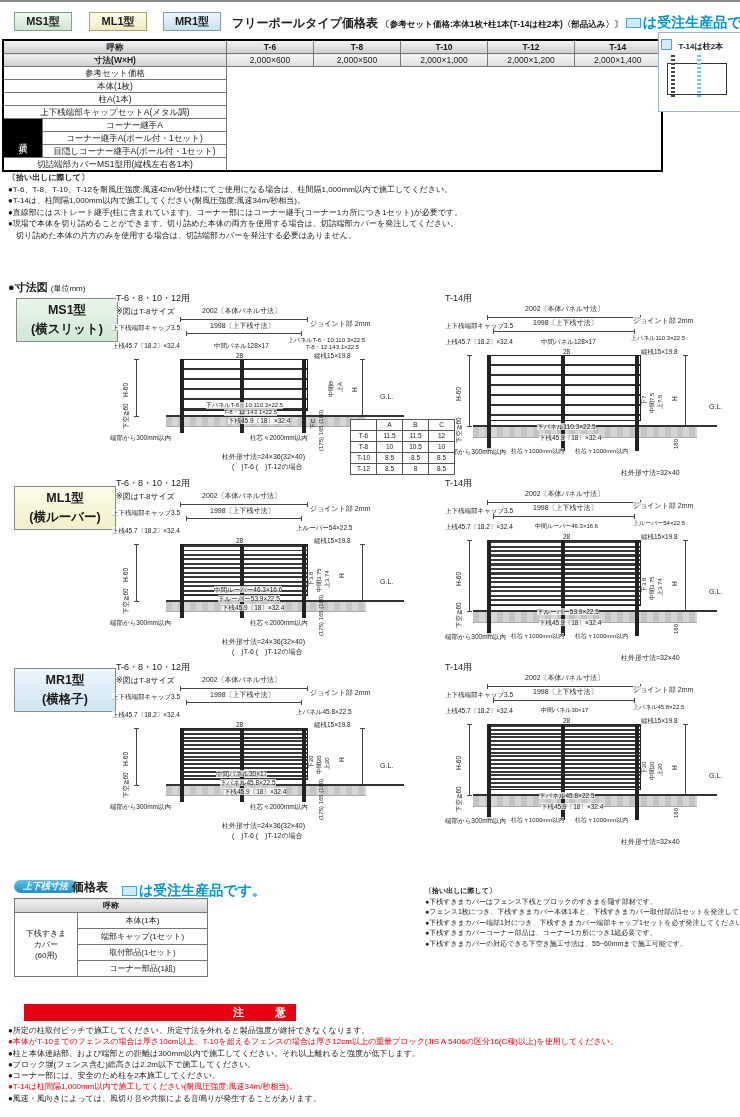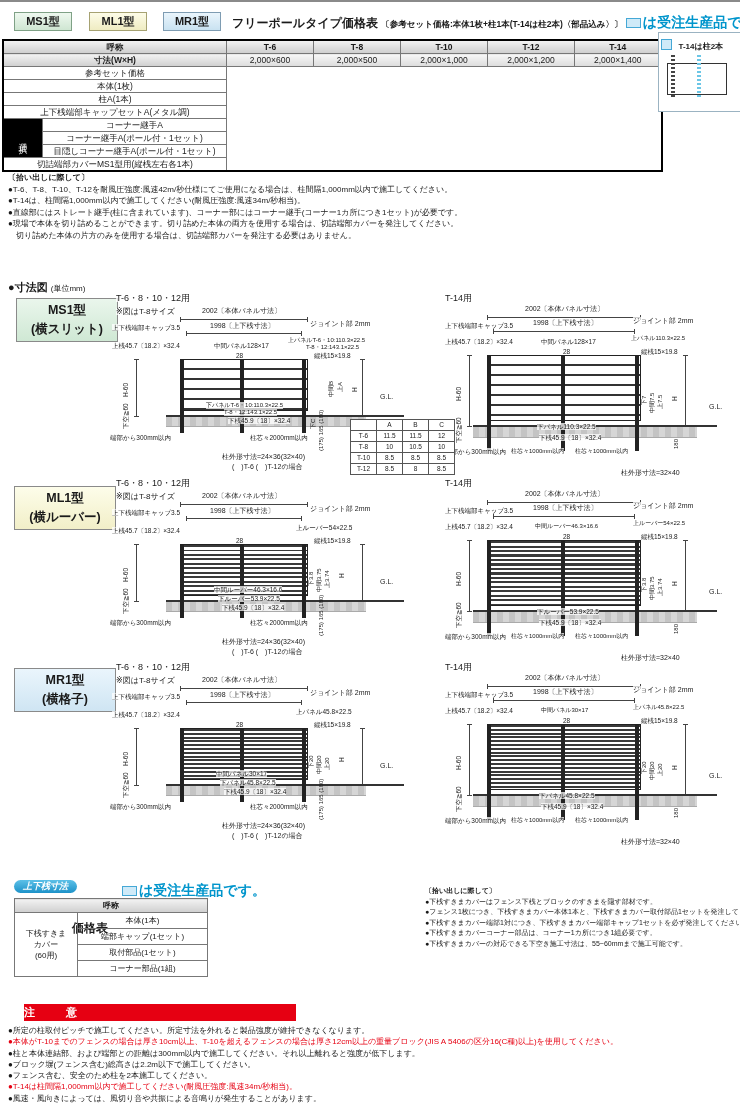--- a/index.html
+++ b/index.html
@@ -64,21 +64,21 @@
   table.abc td{border:1px solid #555;width:25px;height:10px;line-height:10px;text-align:center;padding:0}
   
   .opttag{position:absolute;background:linear-gradient(#5cc0e8,#1d92c8);color:#fff;font-style:italic;font-weight:bold;
       font-size:9px;line-height:13px;padding:0 9px;border-radius:7px}
   .opttitle{position:absolute;font-size:12px;font-weight:bold}
   table.opt{position:absolute;border-collapse:collapse;border:1.5px solid #333;font-size:8px;table-layout:fixed}
   table.opt td{border:1px solid #777;text-align:center;height:15px;line-height:11px;padding:0 2px;white-space:nowrap}
   table.opt td.hdr{background:linear-gradient(#f2f2f2,#cfcfcf);font-weight:bold;height:13px}
   table.opt td.grp{white-space:pre-line;font-size:8px;width:58px}
   
-  .cautionbox{position:absolute;background:#e60012;color:#fff;font-weight:bold;text-align:left;
+  .cautionbox{position:absolute;background:#e60012;color:#fff;font-weight:bold;text-align:right;
       font-size:11px;letter-spacing:10px;line-height:17px}
 </style>
 </head>
 <body>
 
 <div class="page">
   <div class="toprule"></div>
 
   <div class="tag ms" style="left:14px"><span>MS1型</span></div>
   <div class="tag ml" style="left:89px"><span>ML1型</span></div>
@@ -433,21 +433,21 @@
       <span class="dlabel rot" style="left: 228px; top: 156px; font-size: 6px;">180</span>
       <span class="dlabel" style="left: 94px; top: 130px;">下パネル45.8×22.5</span>
       <span class="dlabel" style="left: 96px; top: 141px;">下桟45.9〔18〕×32.4</span>
       <span class="dlabel" style="left: 0px; top: 155px;">端部から300mm以内</span>
       <span class="dlabel" style="left: 66px; top: 155px; font-size: 6px;">柱芯々1000mm以内</span>
       <span class="dlabel" style="left: 130px; top: 155px; font-size: 6px;">柱芯々1000mm以内</span>
       <span class="dlabel" style="left: 176px; top: 176px; font-size: 7px;">柱外形寸法=32×40</span>
     </div>
 
   <div class="opttag" style="left:14px;top:880px"><span>上下桟寸法</span></div>
-  <div class="opttitle" style="left:72px;top:920px"><span>価格表</span></div>
+  <div class="opttitle" style="left:72px;top:879px"><span>価格表</span></div>
   <div class="legend abs" style="left:122px;top:882px"><span class="swatch"></span><span>は受注生産品です。</span></div>
   <table class="opt" style="left:14px;top:898px">
     <colgroup>
         <col style="width:58px">
         <col style="width:130px">
       </colgroup>
     <tbody>
         <tr>
           <td colspan="2" class="hdr">呼称</td>
         </tr>
@@ -476,17 +476,17 @@
     <div>●下桟すきまカバーコーナー部品は、コーナー1カ所につき1組必要です。</div>
     <div>●下桟すきまカバーの対応できる下空き施工寸法は、55~60mmまで施工可能です。</div>
   </div>
 
   <div class="cautionbox" style="left:24px;top:1004px;width:272px"><span>注　意</span></div>
   <div class="noteblock" style="left:8px;top:1025px;font-size:8px;line-height:11.3px">
     <div>●所定の柱取付ピッチで施工してください。所定寸法を外れると製品強度が維持できなくなります。</div>
     <div class="red">●本体がT-10までのフェンスの場合は厚さ10cm以上、T-10を超えるフェンスの場合は厚さ12cm以上の重量ブロック(JIS A 5406の区分16(C種)以上)を使用してください。</div>
     <div>●柱と本体連結部、および端部との距離は300mm以内で施工してください。それ以上離れると強度が低下します。</div>
     <div>●ブロック塀(フェンス含む)総高さは2.2m以下で施工してください。</div>
-    <div>●フェンス含む、安全のため柱を2本施工してください。</div>
+    <div>●コーナー部には、安全のため柱を2本施工してください。</div>
     <div class="red">●T-14は柱間隔1,000mm以内で施工してください(耐風圧強度:風速34m/秒相当)。</div>
     <div>●風速・風向きによっては、風切り音や共振による音鳴りが発生することがあります。</div>
   </div>
 </div>
 
 </body></html>

